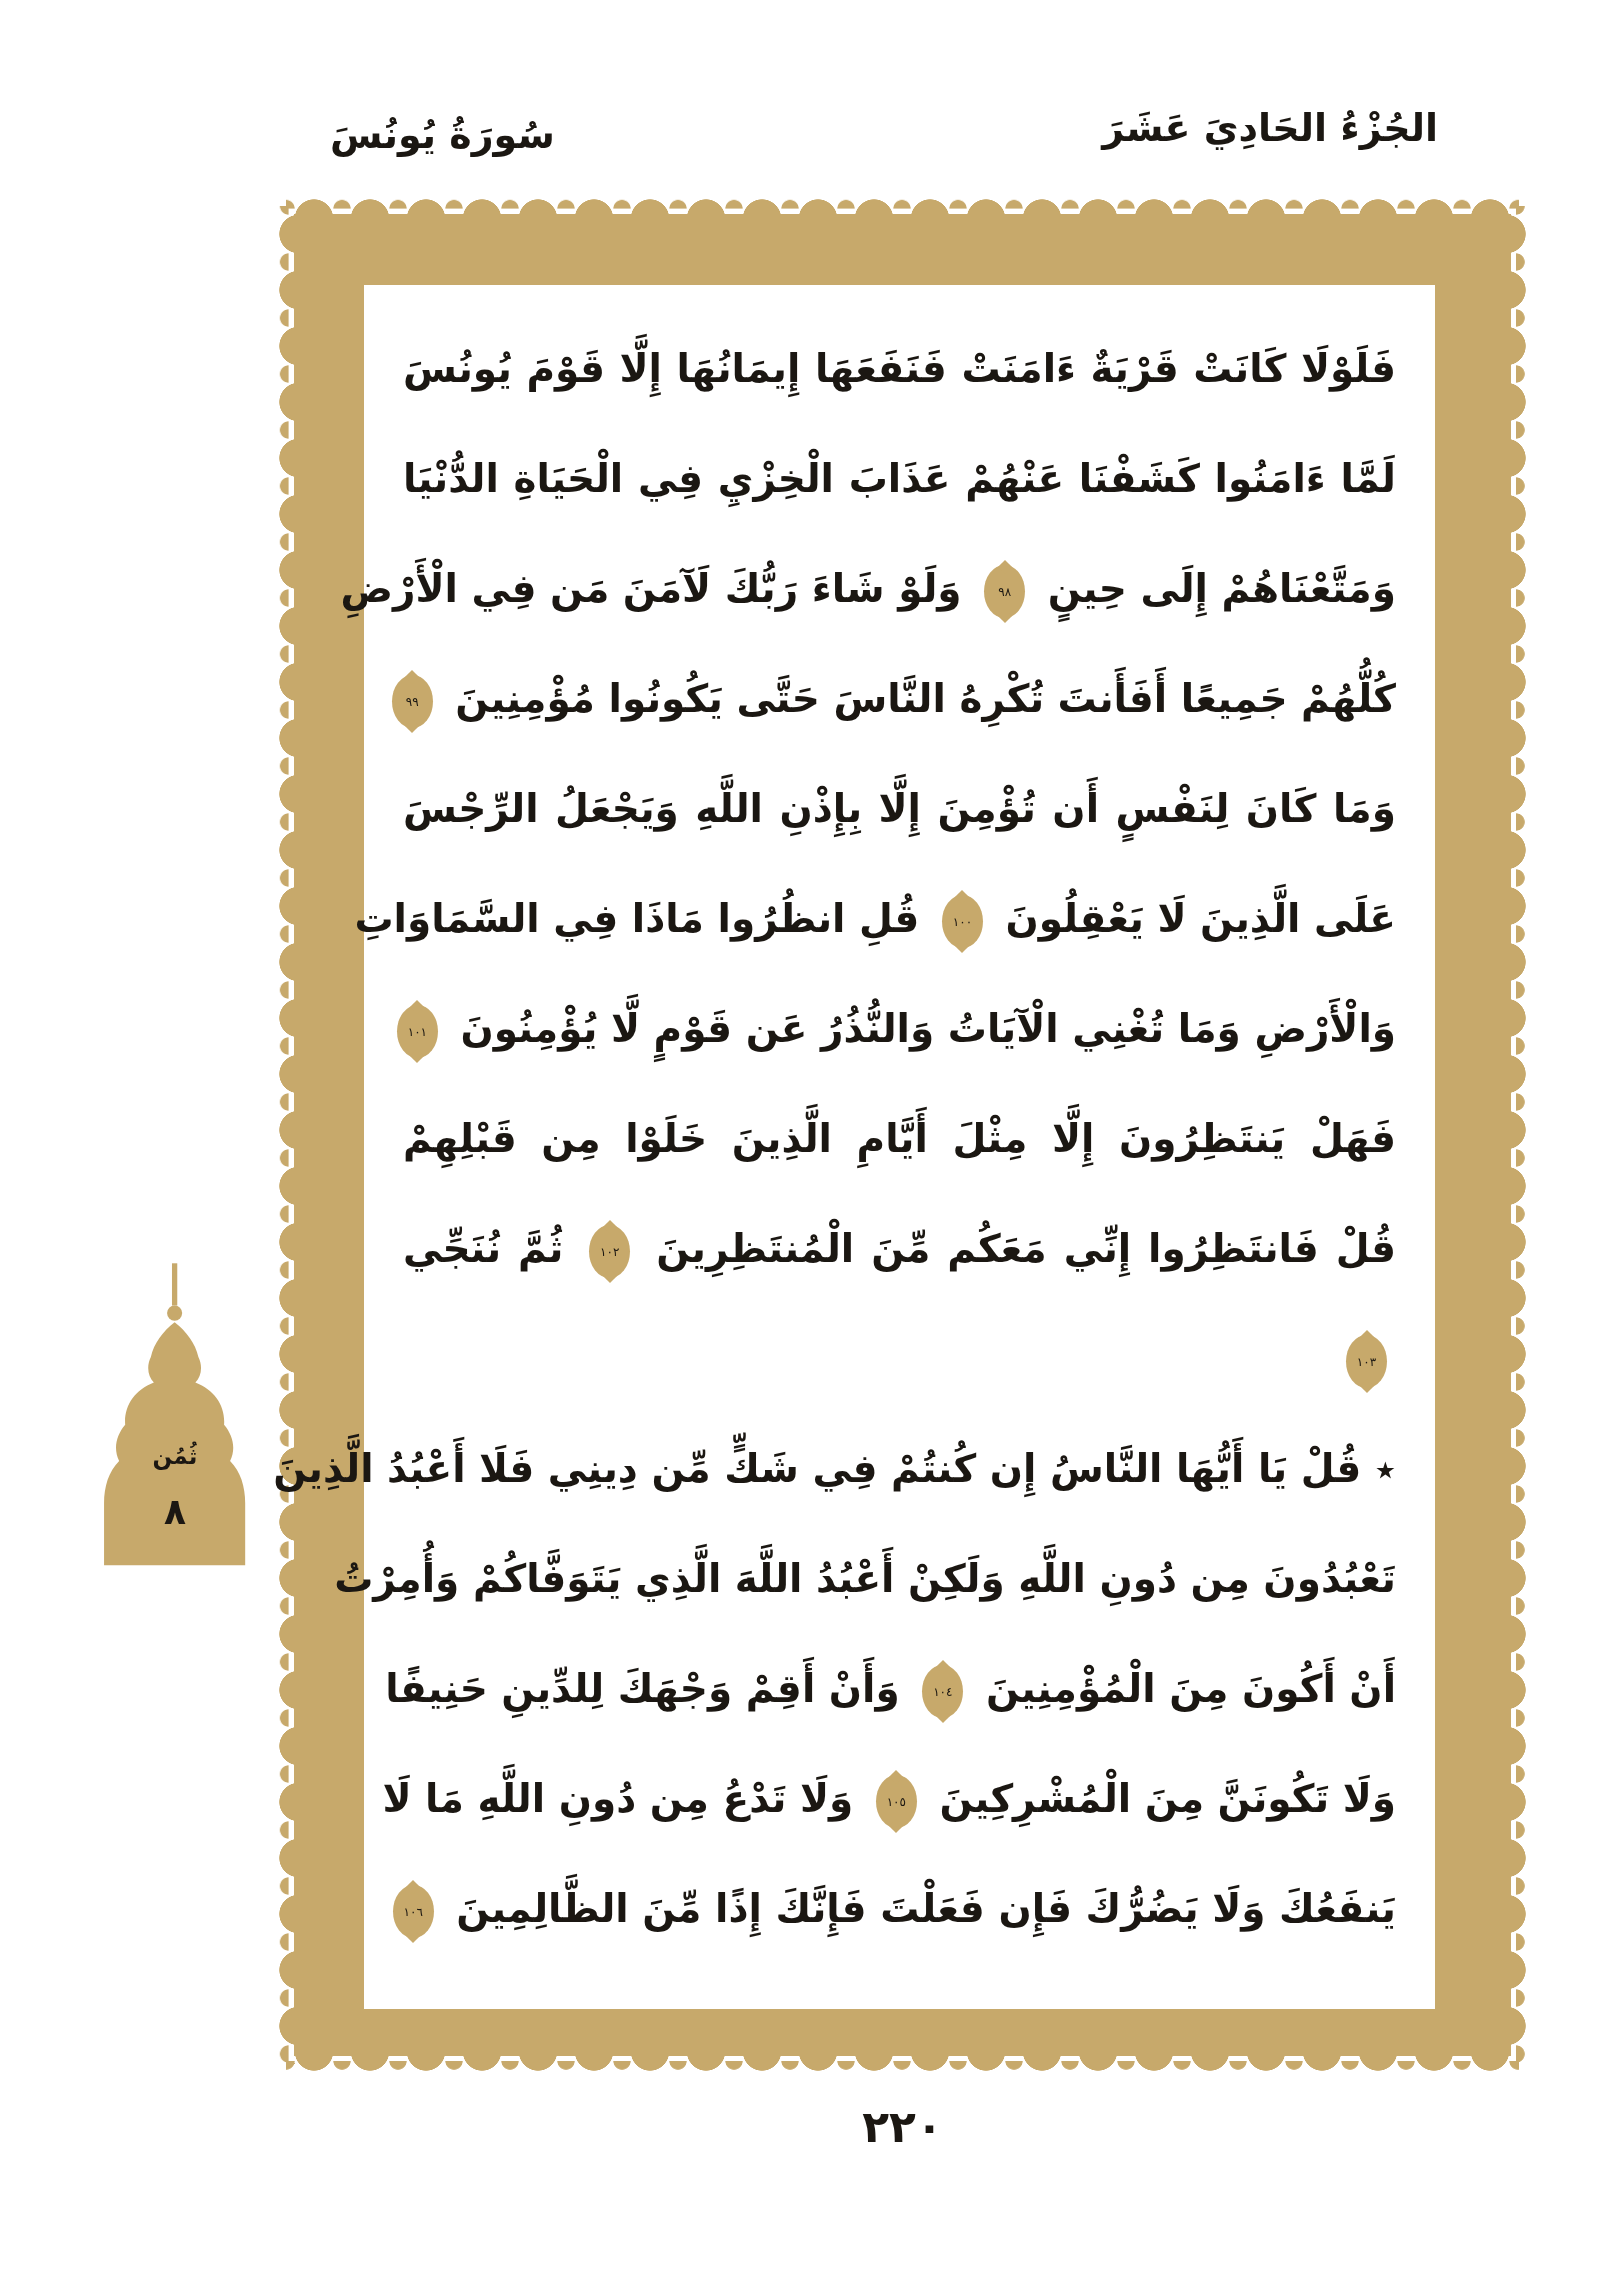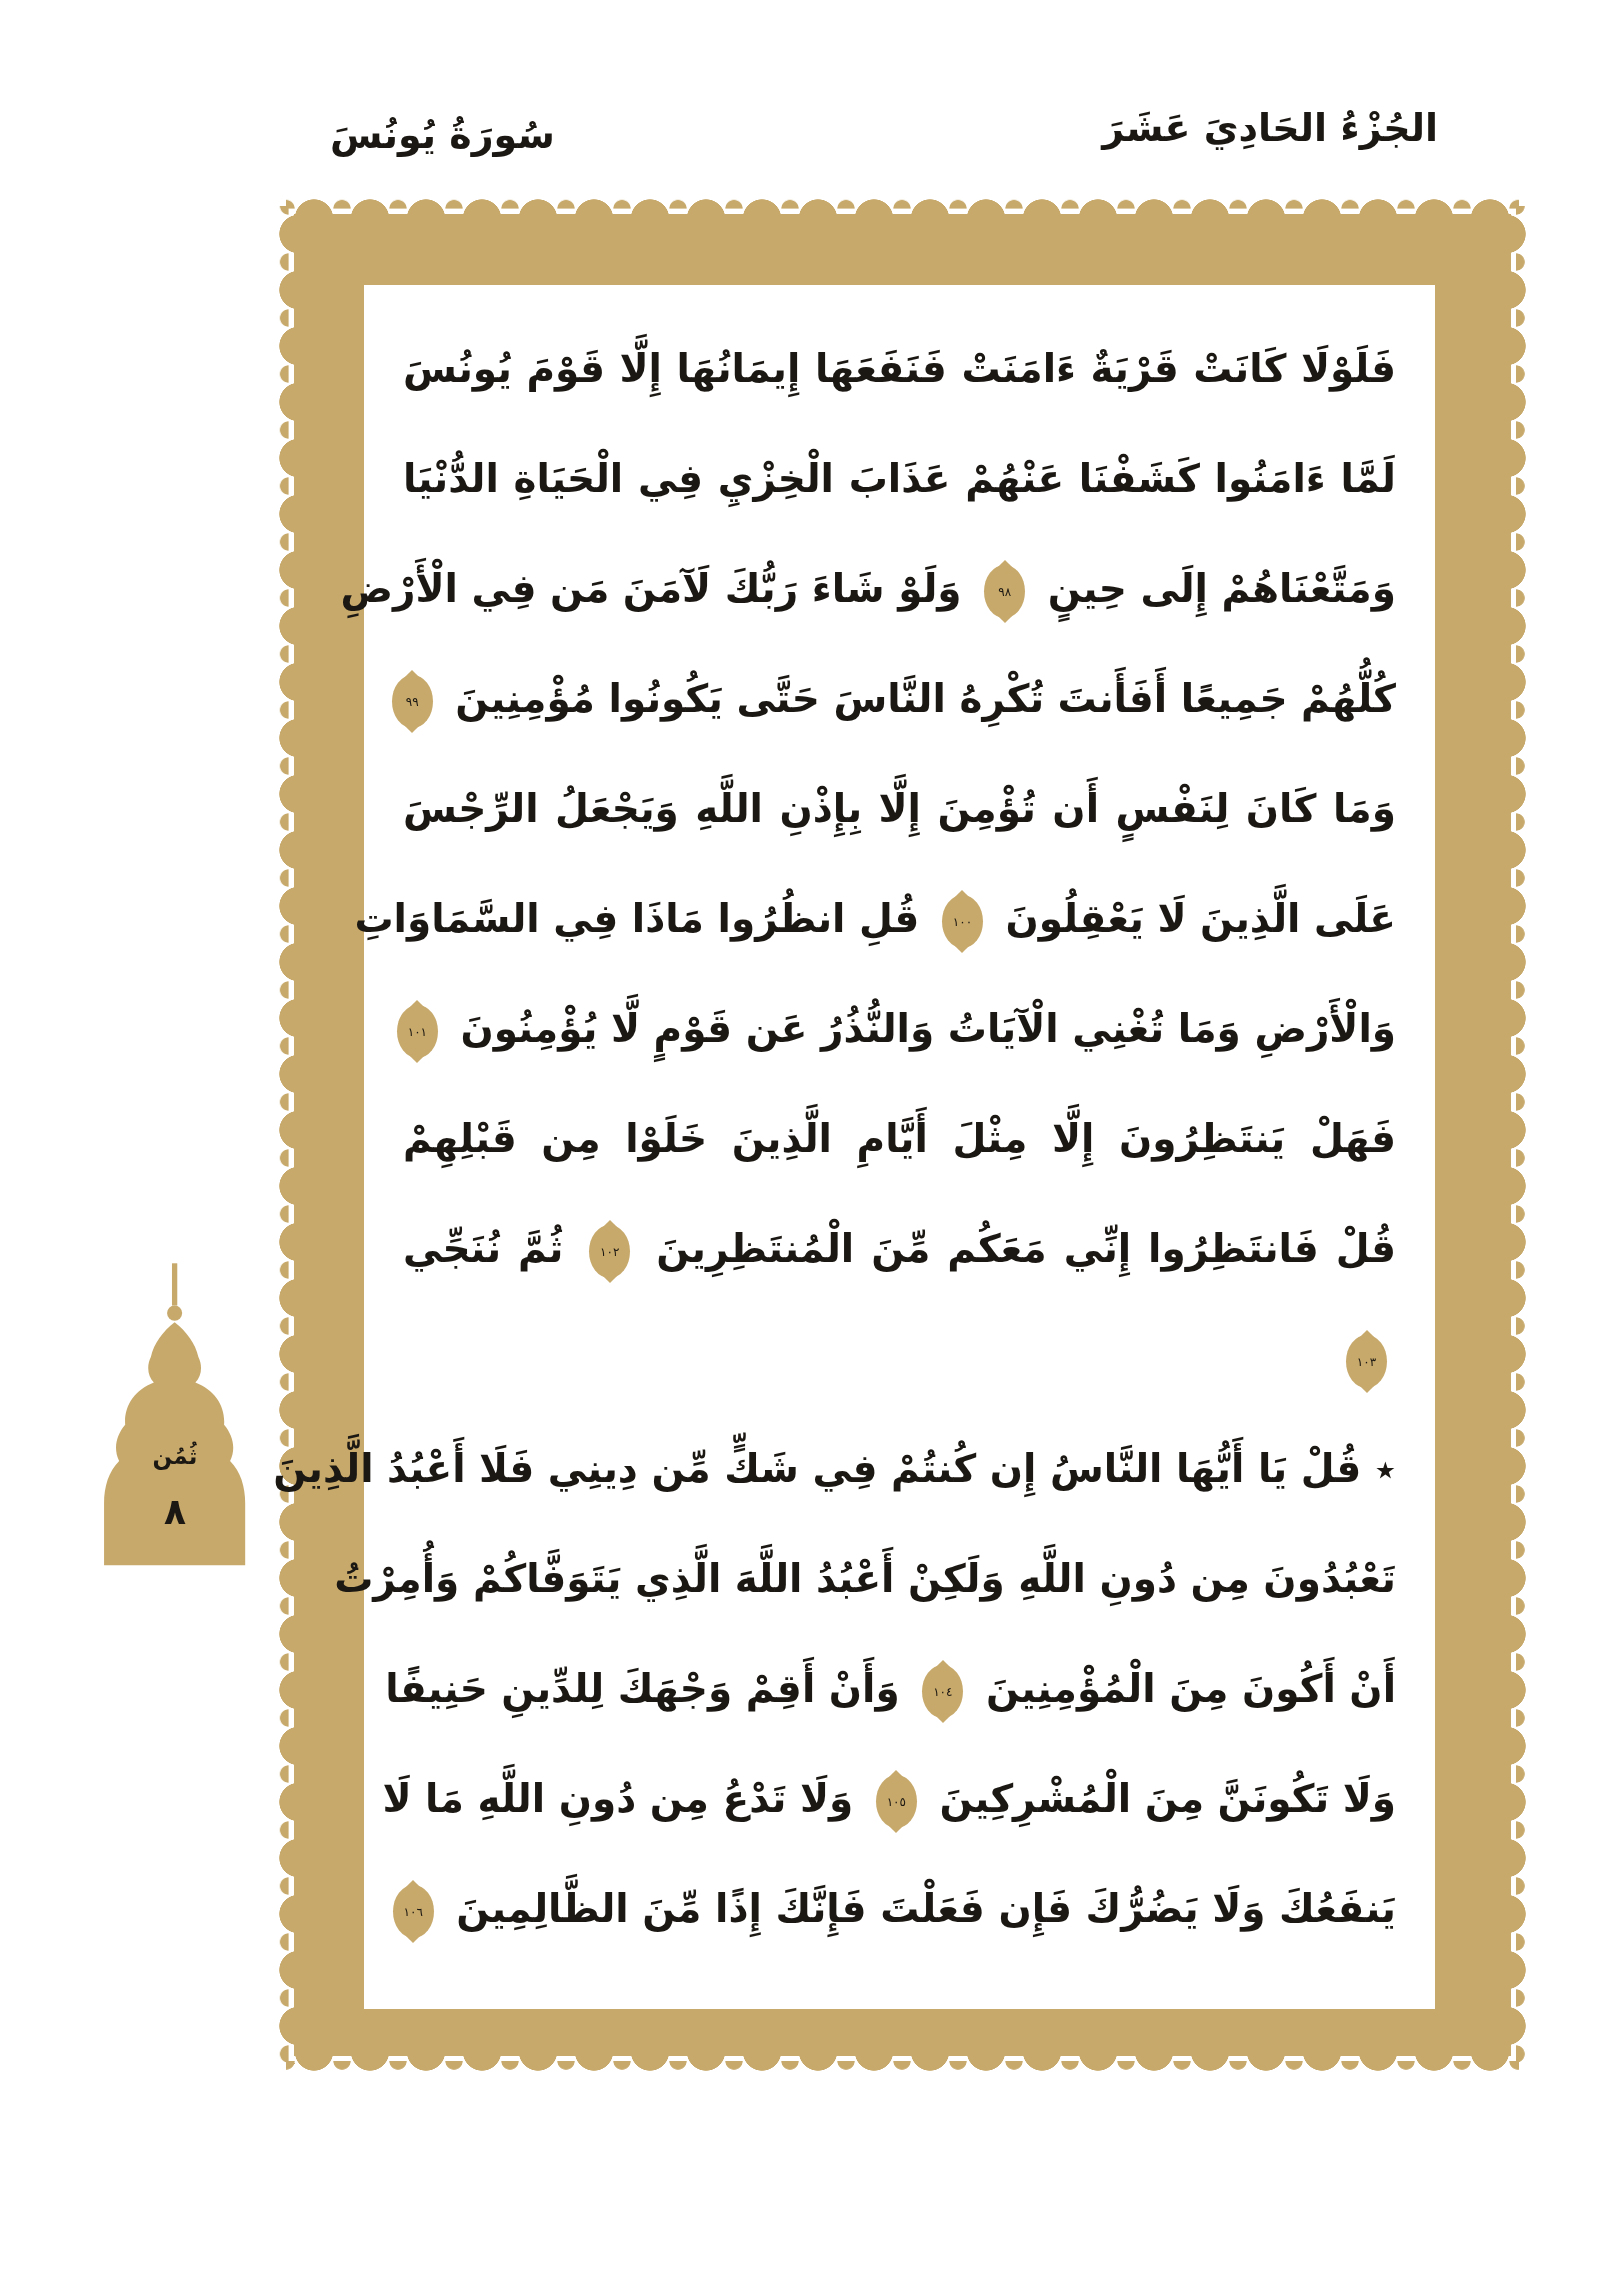--- a/index.html
+++ b/index.html
@@ -212,15 +212,16 @@
         C 12 296 18 276 32 262
         C 24 246 28 228 40 214
         C 38 190 52 168 78 158
         C 70 150 68 136 74 124
         C 78 106 90 90 105.5 78 Z"></path>
     </svg>
     <div class="thumn-label">ثُمُن</div>
     <div class="thumn-num">٨</div>
   </div>
 
+  <div class="page-number">٢٢٠</div>
 
 </div>
 
 
 </body></html>

